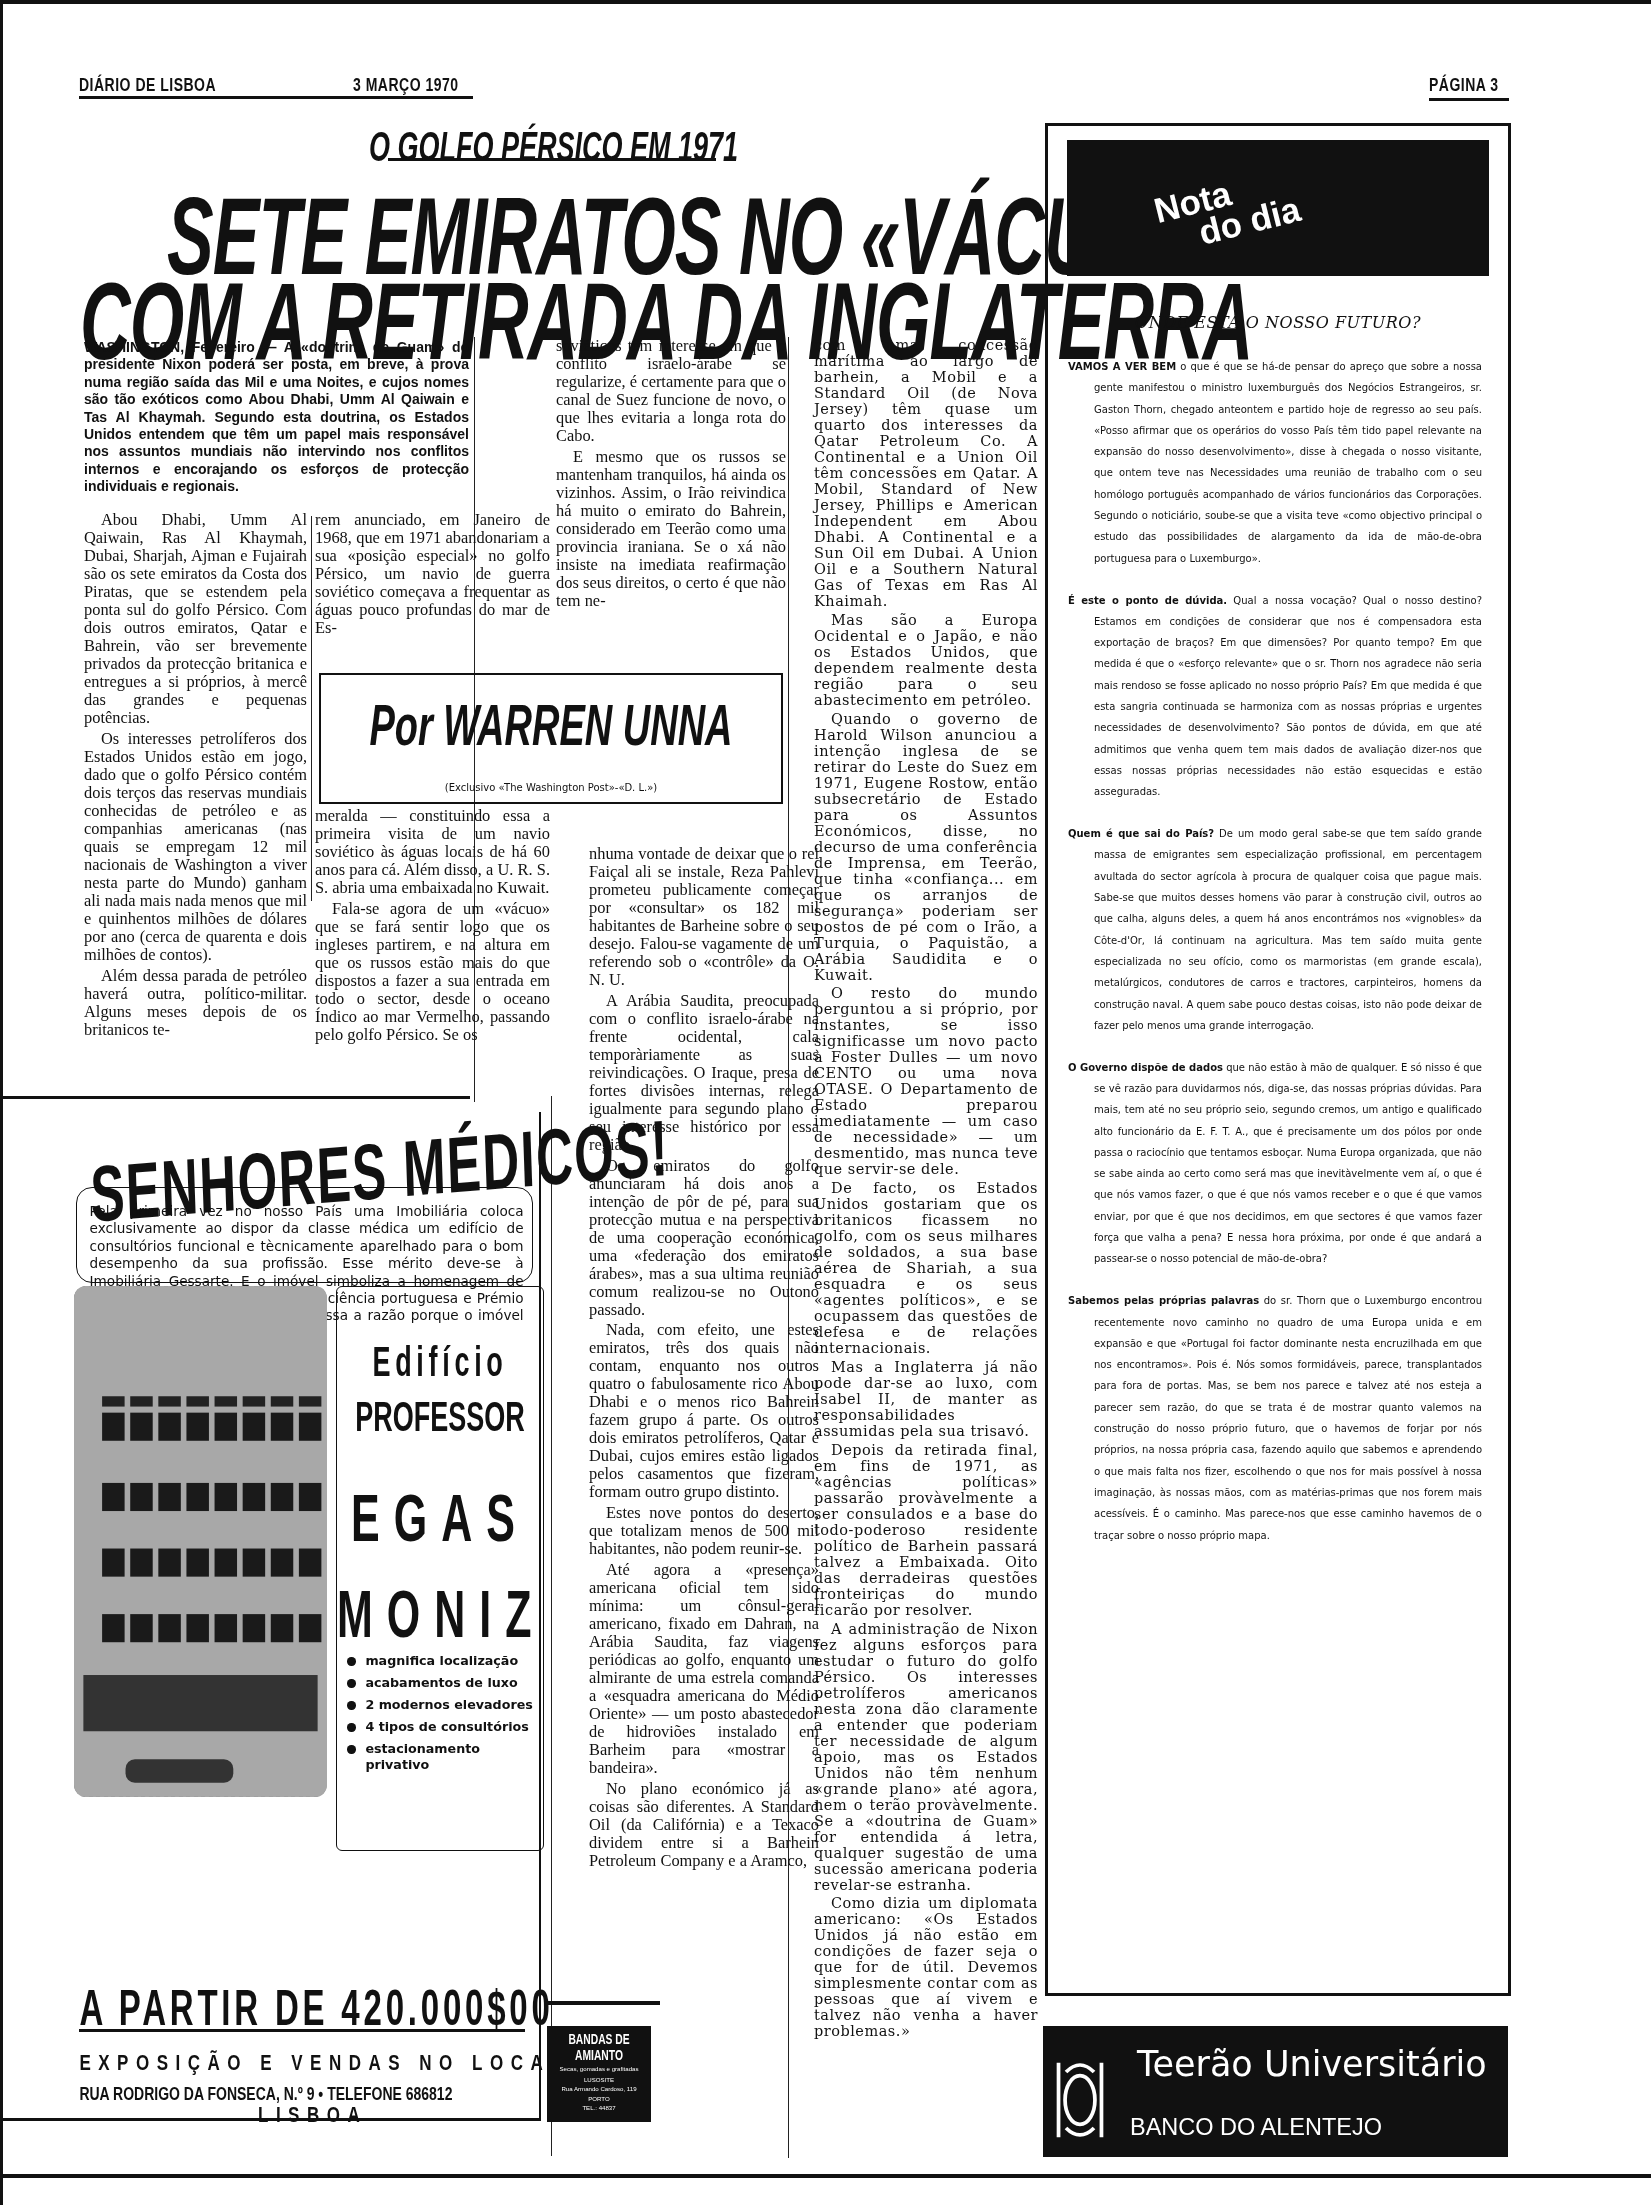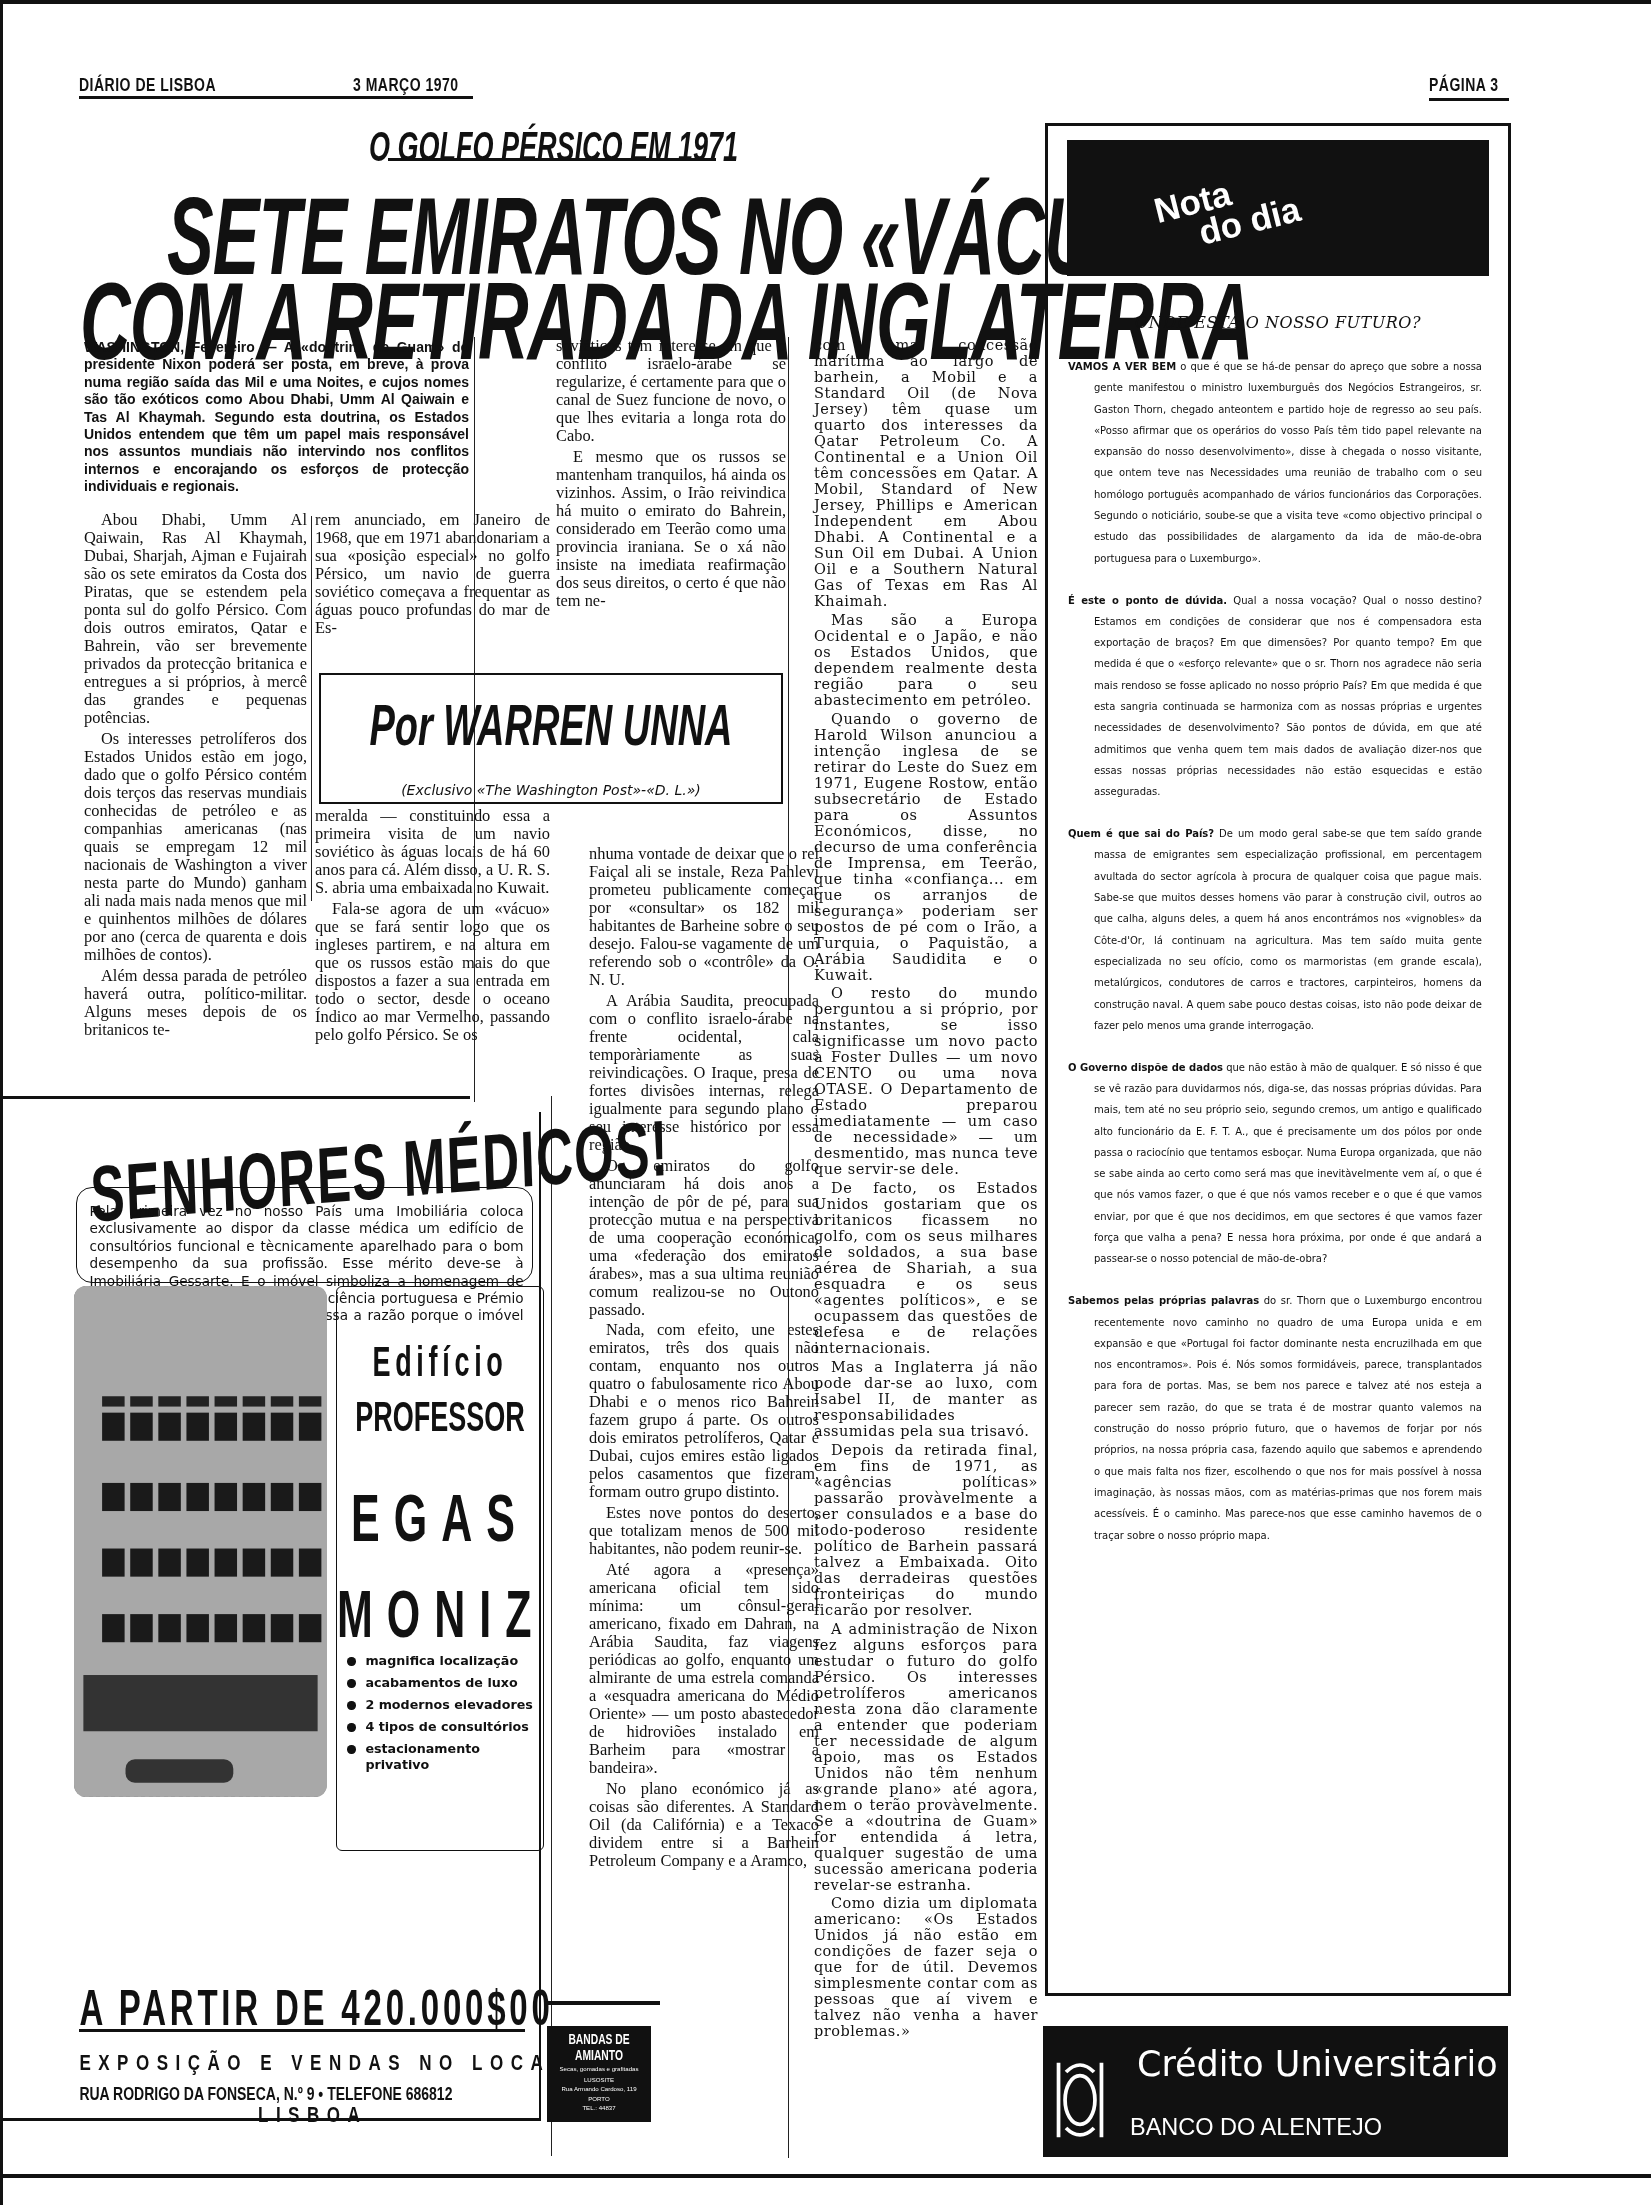--- a/index.html
+++ b/index.html
@@ -10,21 +10,21 @@
   .kicker{font-family:"Liberation Sans",sans-serif;font-weight:bold;font-style:italic;font-size:27px;transform:scaleY(1.6);transform-origin:center top;text-align:center;}
   .headline{font-family:"Liberation Sans",sans-serif;font-weight:bold;font-style:italic;font-size:70px;line-height:1;transform:scaleY(1.55);transform-origin:left top;white-space:nowrap;letter-spacing:-0.9px;}
   .lede{font-family:"Liberation Sans",sans-serif;font-weight:bold;font-size:14px;line-height:17.4px;text-align:justify;}
   .col{font-family:"Liberation Serif",serif;font-size:16.4px;line-height:18px;text-align:justify;hyphens:auto;}
   .col p{margin:0 0 2.8px 0;text-indent:17px;}
   .col2{font-family:"DejaVu Serif",serif;font-size:14.5px;line-height:16px;text-align:justify;letter-spacing:0.5px;}
   .col2 p{margin:0 0 2.8px 0;text-indent:17px;}
   .vline{position:absolute;width:0.9px;background:#222;}
   .byline-box{border:2.3px solid #111;border-left:2.8px solid #111;}
   .by-name{font-family:"Liberation Sans",sans-serif;font-weight:bold;font-style:italic;font-size:38px;text-align:center;transform:scaleY(1.5);transform-origin:center top;}
-  .by-sub{font-family:"DejaVu Sans",sans-serif;font-size:14px;text-align:center;font-style:italic;}
+  .by-sub{font-family:"DejaVu Sans",sans-serif;font-size:10px;text-align:center;}
   .nota-box{border:3.3px solid #111;}
   .nota-banner{background:#111;color:#fff;}
   .nota-title{font-family:"Liberation Sans",sans-serif;font-weight:bold;color:#fff;font-size:35px;line-height:0.9;transform:rotate(-14deg);transform-origin:left top;}
   .nota-q{font-family:"DejaVu Serif",serif;font-style:italic;font-size:16px;text-align:center;letter-spacing:0.5px;}
   .nota-text{font-family:"DejaVu Sans",sans-serif;font-size:10px;line-height:21.3px;text-align:justify;}
   .nota-text p{margin:0 0 20.6px 0;padding-left:26px;text-indent:-26px;}
   .nota-text b{font-weight:bold;}
   .ad-title{font-family:"Liberation Sans",sans-serif;font-weight:bold;font-size:51px;transform:scaleY(1.55) rotate(-3deg);transform-origin:left top;white-space:nowrap;letter-spacing:1.4px;}
   .ad-intro{border:1.9px solid #111;border-radius:16px;font-family:"DejaVu Sans",sans-serif;font-size:13.6px;line-height:17.4px;text-align:justify;padding:15px 8.4px 9.4px 13px;}
   .ad-photo{border-radius:12.2px;background:
@@ -218,18 +218,18 @@
 </div>
 
 <div class="abs credit" style="left:1043px;top:2026px;width:465px;height:131px;">
   <div class="abs" style="left:9.4px;top:32px;width:56px;height:84px;">
     <svg width="56" height="84" viewBox="0 0 120 180">
       <path d="M14 10 V170 M106 10 V170" stroke="#fff" stroke-width="8" fill="none"></path>
       <path d="M30 30 Q60 0 90 30 M30 150 Q60 180 90 150" stroke="#fff" stroke-width="8" fill="none"></path>
       <ellipse cx="60" cy="90" rx="32" ry="52" stroke="#fff" stroke-width="8" fill="none"></ellipse>
     </svg>
   </div>
-  <div class="abs credit-title" style="left:94px;top:18px;">Crédito Universitário</div>
+  <div class="abs credit-title" style="left:94px;top:18px;">Teerão Universitário</div>
   <div class="abs credit-sub" style="left:87px;top:88px;">BANCO DO ALENTEJO</div>
 </div>
 
 <div class="rule" style="left:0;top:2174px;width:1652px;height:3.8px;"></div>
 
 
 </body></html>

